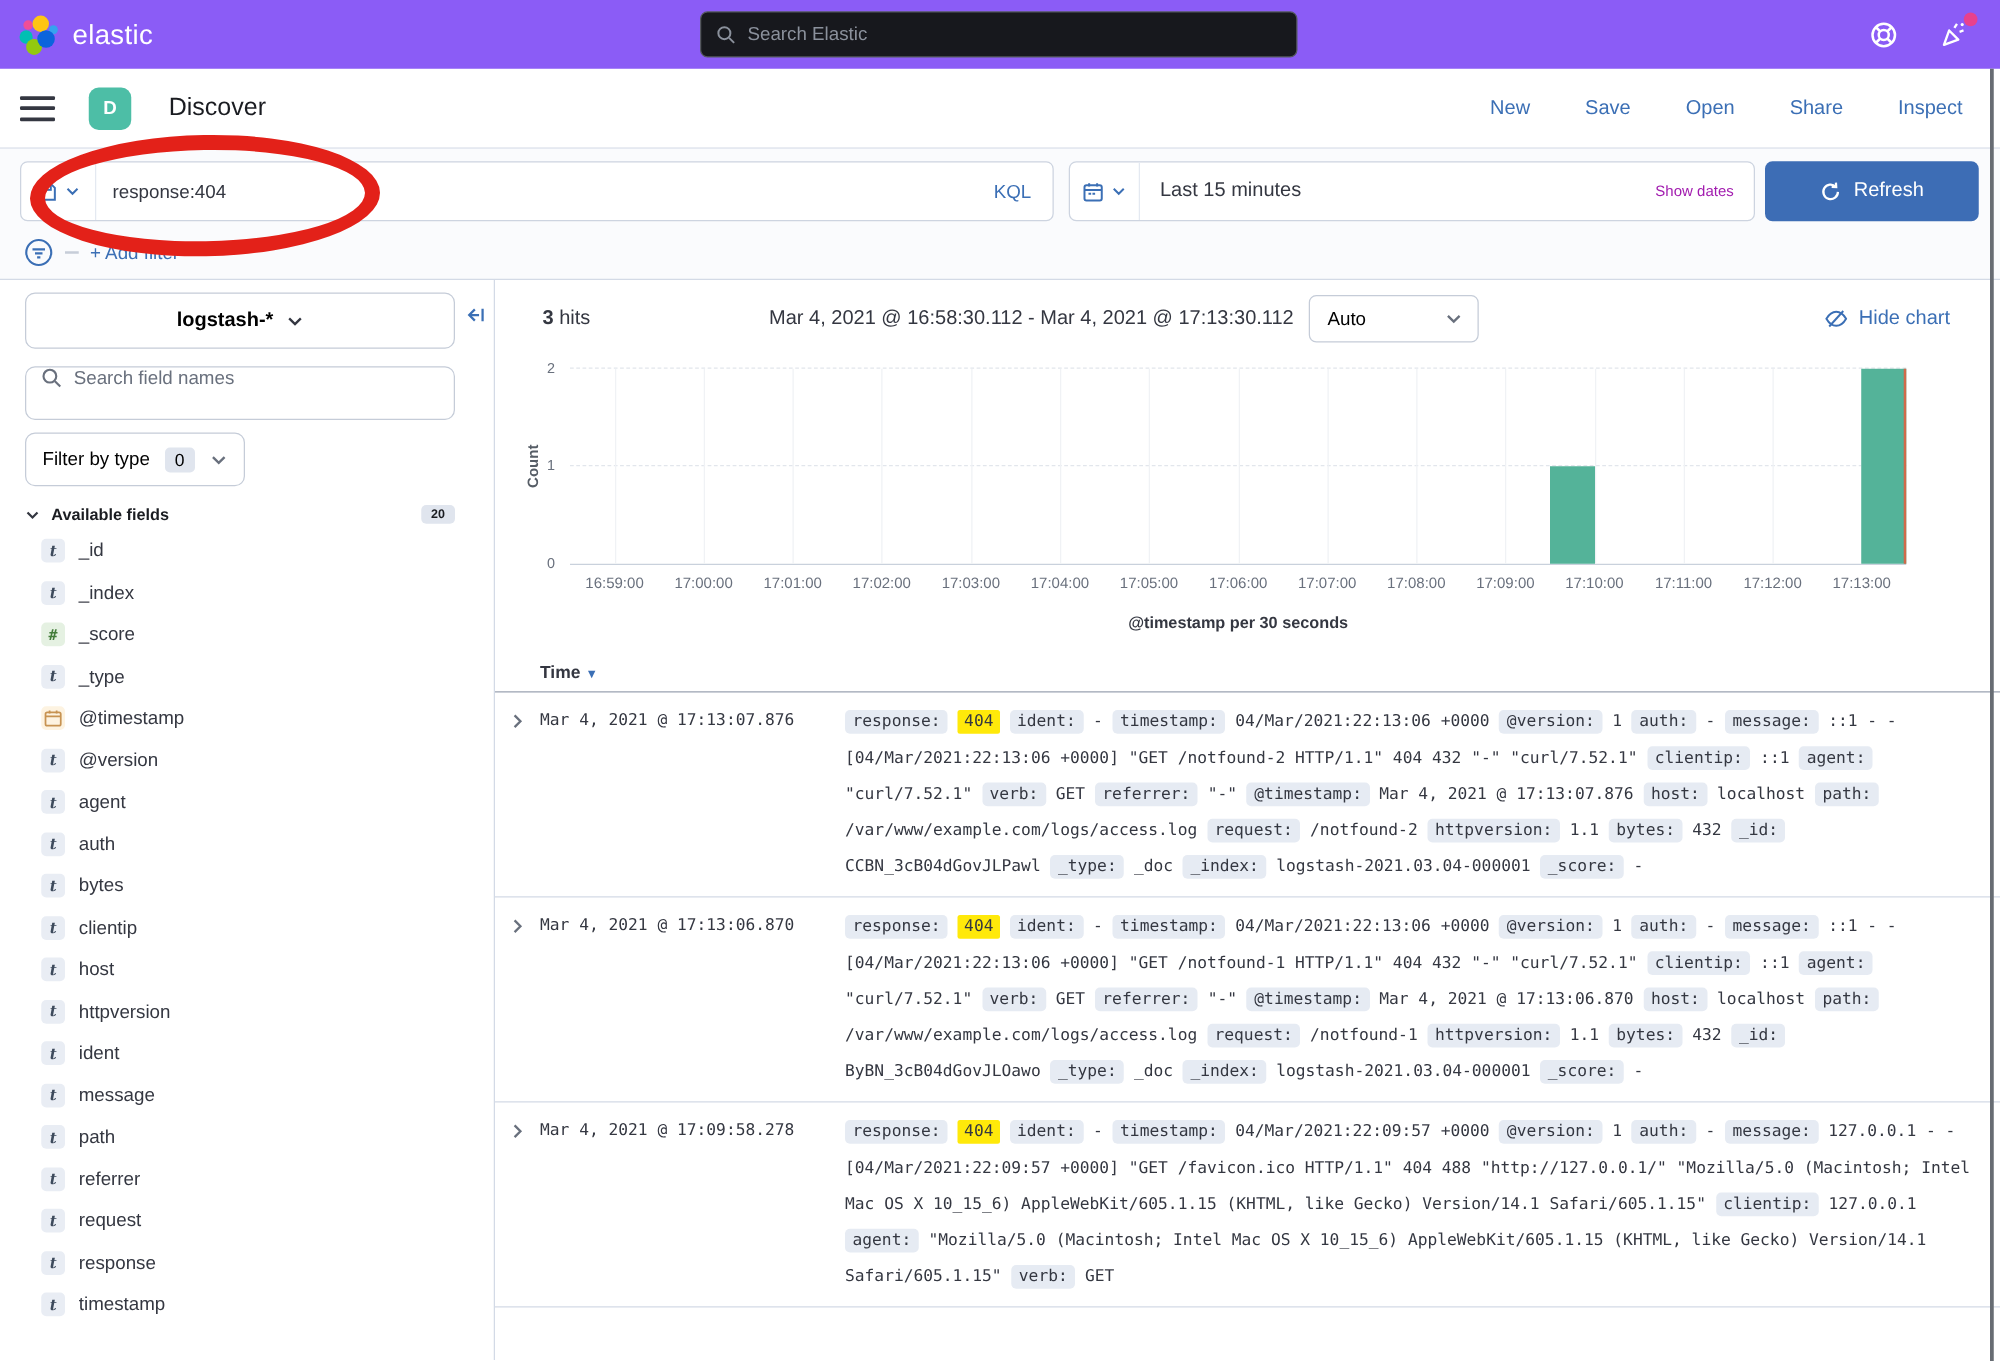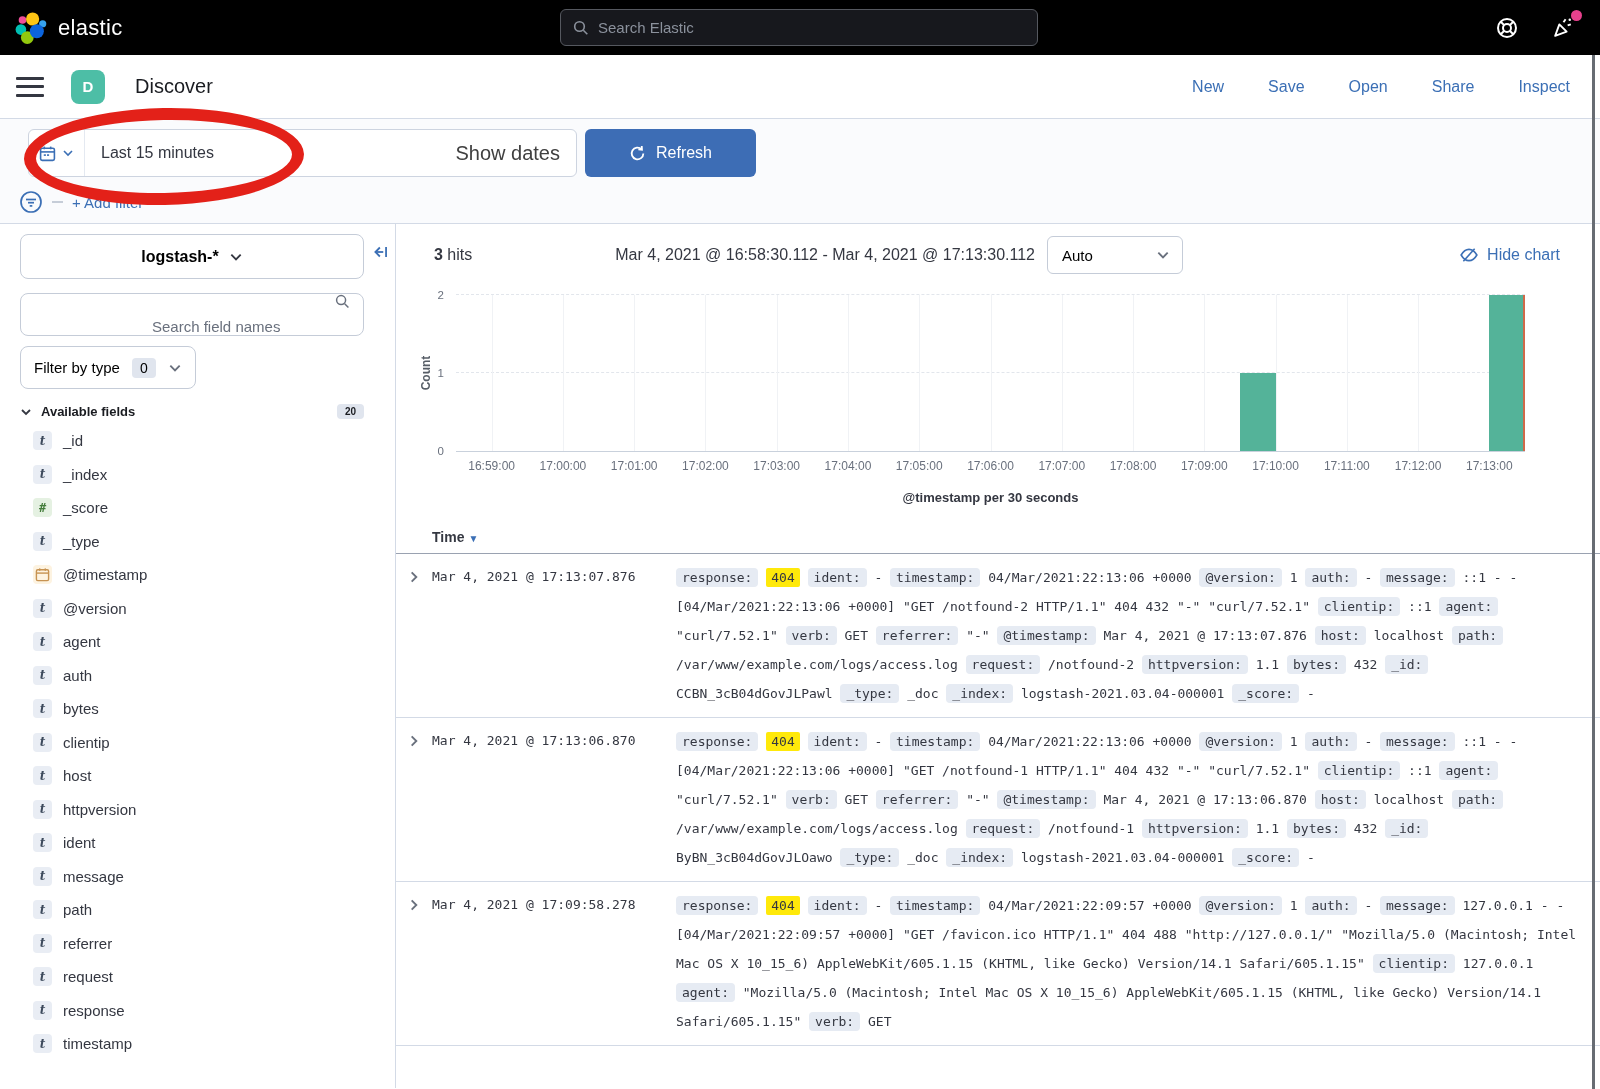--- a/index.html
+++ b/index.html
@@ -1,21 +1,21 @@
 <!DOCTYPE html>
 <html><head>
 <meta charset="utf-8">
 <style>
   * { box-sizing:border-box; margin:0; padding:0; }
   html,body { width:1600px; height:1089px; overflow:hidden; }
   body { font-family:"Liberation Sans",sans-serif; color:#343741; background:#fff; position:relative; }
   button { font-family:inherit; background:none; border:none; cursor:pointer; }
 
   
-  .topbar { height:55px; background:#000000; display:flex; align-items:center; position:relative; }
+  .topbar { height:55px; background:#8b5cf6; display:flex; align-items:center; position:relative; }
   .brand { display:flex; align-items:center; gap:10px; margin-left:14px; }
   .brand-text { color:#fff; font-size:22px; font-weight:500; letter-spacing:.3px; }
   .global-search { position:absolute; left:560px; top:9px; width:478px; height:37px; background:#17181d;
     border:1px solid #55585f; border-radius:6px; display:flex; align-items:center; padding:0 12px; gap:9px; }
   .global-search input { flex:1; background:transparent; border:none; outline:none; color:#d4dae5; font-size:15px; font-family:inherit; }
   .global-search input::placeholder { color:#8b919c; }
   .topbar-icons { position:absolute; right:24px; top:0; height:55px; display:flex; gap:30px; align-items:center; }
   .tb-icon { position:relative; width:26px; height:26px; display:flex; align-items:center; justify-content:center; }
   .dot { position:absolute; top:-5px; right:-6px; width:11px; height:11px; border-radius:50%; background:#e8418d; }
 
@@ -32,35 +32,35 @@
   
   .querysec { background:#fafbfd; border-bottom:1px solid #d3dae6; padding:10px 16px 8px; }
   .qbar { display:flex; height:48px; }
   .qbox { width:827px; background:#fff; border:1px solid #cdd4e0; border-radius:6px; display:flex; align-items:center; }
   .qsave { width:60px; height:100%; display:flex; align-items:center; justify-content:center; gap:6px; border-right:1px solid #e4e9f1; }
   .qinput { flex:1; font-size:15px; padding-left:13px; color:#343741; border:none; outline:none; background:transparent; font-family:inherit; }
   .kql { color:#3b6fb5; font-size:15px; padding:0 17px; }
   .datebox { width:549px; margin-left:12px; background:#fff; border:1px solid #cdd4e0; border-radius:6px; display:flex; align-items:center; }
   .cal { width:56px; height:100%; display:flex; align-items:center; justify-content:center; gap:6px; border-right:1px solid #e4e9f1; }
   .timerange { padding-left:16px; font-size:16px; }
-  .showdates { margin-left:auto; padding-right:16px; color:#404040; font-size:20px; }
+  .showdates { margin-left:auto; padding-right:16px; color:#a21caf; font-size:12px; }
   .refresh { width:171px; margin-left:8px; background:#3d6db5; color:#fff; border-radius:6px; font-size:16px;
     display:flex; align-items:center; justify-content:center; gap:10px; }
   .filterrow { display:flex; align-items:center; gap:9px; margin-top:12px; height:26px; padding-left:3px; }
   .fdash { width:11px; height:2px; background:#c6cdd8; }
   .addfilter { color:#3b6fb5; font-size:15px; }
 
   
   .page-body { display:flex; height:864px; }
   .sidebar { width:396px; border-right:1px solid #d3dae6; position:relative; padding:10px 31px 0 20px; flex:none; }
   .collapse-btn { position:absolute; right:5px; top:19px; }
   .index-sel { height:45px; border:1px solid #c5ccd8; border-radius:8px; background:#fff; display:flex;
     align-items:center; justify-content:center; gap:10px; font-weight:700; font-size:16px; width:100%; }
   .fieldsearch { margin-top:14px; height:43px; border:1px solid #c5ccd8; border-radius:8px; background:#fff;
-    display:flex; align-items:flex-end; gap:9px; padding:0 12px;flex-direction:column; }
+    display:flex; align-items:flex-start; gap:9px; padding:0 12px; }
   .fieldsearch input { border:none; outline:none; flex:1; font-size:15px; color:#343741; font-family:inherit; background:transparent; }
   .fieldsearch input::placeholder { color:#69707d; }
   .typefilter { margin-top:10px; height:43px; border:1px solid #c5ccd8; border-radius:8px; background:#fff;
     display:flex; align-items:center; padding:0 13px; font-size:15px; gap:12px; }
   .count-badge { background:#e0e5ee; border-radius:4px; padding:2px 8px; font-size:14px; }
   .typefilter .chev { margin-left:auto; }
   .avail { margin-top:15px; display:flex; align-items:center; gap:9px; font-size:13px; font-weight:700; color:#1a1c21; }
   .avail .count-badge { margin-left:auto; font-weight:700; font-size:10px; }
   .fields { list-style:none; margin-top:5px; }
   .fields li { display:flex; align-items:center; gap:11px; height:33.5px; font-size:15px; padding-left:13px; }
@@ -162,20 +162,33 @@
       <button class="hdr-link">New</button>
       <button class="hdr-link">Save</button>
       <button class="hdr-link">Open</button>
       <button class="hdr-link">Share</button>
       <button class="hdr-link">Inspect</button>
     </div>
 </div>
 
 <div class="querysec">
   <div class="qbar">
+    <div class="qbox">
+      <button class="qsave">
+        <svg width="17" height="17" viewBox="0 0 16 16">
+          <path d="M2 2 h9 l3 3 v9 h-12 z" fill="none" stroke="#3b6fb5" stroke-width="1.5"></path>
+          <rect x="5" y="2.5" width="6" height="4" fill="none" stroke="#3b6fb5" stroke-width="1.4"></rect>
+        </svg>
+        <svg width="12" height="12" viewBox="0 0 12 12">
+          <polyline points="2,4 6,8 10,4" fill="none" stroke="#3b6fb5" stroke-width="1.6"></polyline>
+        </svg>
+      </button>
+      <input class="qinput" value="response:404" style="">
+      <span class="kql">KQL</span>
+    </div>
     <div class="datebox">
       <button class="cal">
         <svg width="17" height="17" viewBox="0 0 16 16">
           <rect x="1.5" y="3" width="13" height="11.5" rx="1.5" fill="none" stroke="#3b6fb5" stroke-width="1.5"></rect>
           <line x1="1.5" y1="6.5" x2="14.5" y2="6.5" stroke="#3b6fb5" stroke-width="1.5"></line>
           <line x1="5" y1="1.5" x2="5" y2="4" stroke="#3b6fb5" stroke-width="1.5"></line>
           <line x1="11" y1="1.5" x2="11" y2="4" stroke="#3b6fb5" stroke-width="1.5"></line>
           <line x1="4.5" y1="9.5" x2="6.5" y2="9.5" stroke="#3b6fb5" stroke-width="1.5"></line>
           <line x1="7.5" y1="9.5" x2="9.5" y2="9.5" stroke="#3b6fb5" stroke-width="1.5"></line>
         </svg>

